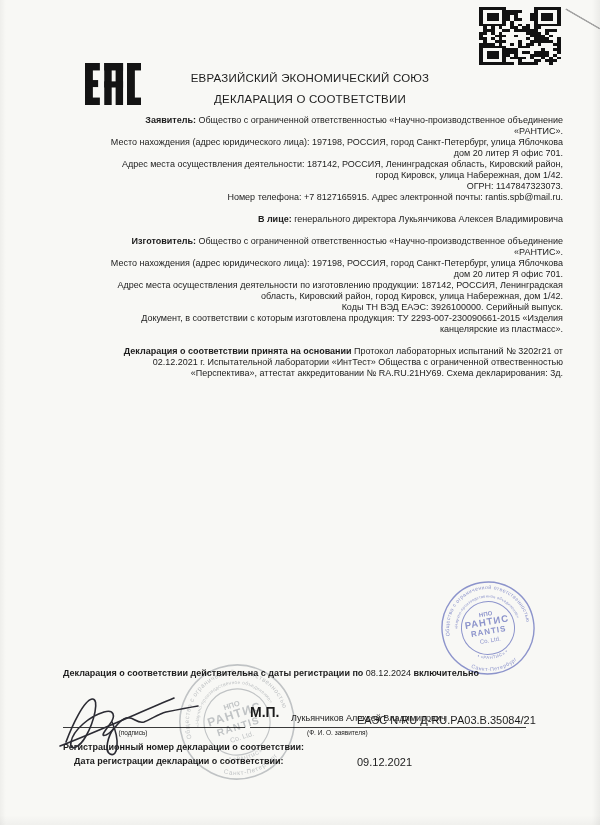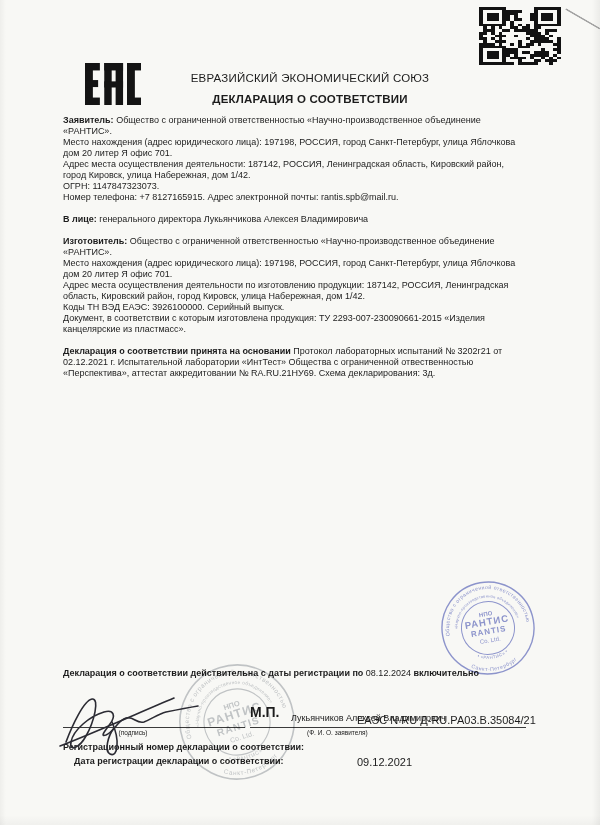--- a/index.html
+++ b/index.html
@@ -14,23 +14,23 @@
       linear-gradient(90deg, rgba(0,0,0,0.04) 0, rgba(0,0,0,0) 6px),
       linear-gradient(270deg, rgba(0,0,0,0.05) 0, rgba(0,0,0,0) 8px),
       linear-gradient(0deg, rgba(0,0,0,0.03) 0, rgba(0,0,0,0) 10px);
   }
   .eac-logo{position:absolute;left:85px;top:60px;}
   .qr{position:absolute;left:479px;top:7px;}
   .pen-mark{position:absolute;left:566px;top:8px;width:40px;height:0;
     border-top:2.5px solid #8f8f8f;transform:rotate(30deg);transform-origin:left top;border-radius:2px;opacity:.8;}
   .titles{position:absolute;left:30px;top:0;width:560px;text-align:center;}
   .title1{position:absolute;top:72px;left:0;width:100%;font-size:11.5px;font-weight:400;letter-spacing:.2px;}
-  .title2{position:absolute;top:93px;left:0;width:100%;font-size:11.5px;font-weight:700;letter-spacing:.2px;}
+  .title2{position:absolute;top:93px;left:0;width:100%;font-size:11.5px;font-weight:400;letter-spacing:.2px;}
   .bodytext{position:absolute;left:63px;top:115px;width:500px;font-size:9px;line-height:11px;}
-  .bodytext p{margin:11px 0 0;}
+  .bodytext p{margin:11px 0 0;text-align:right;}
   .bodytext p:first-child{margin-top:0;}
   .bodytext b{font-weight:700;}
   .pre{white-space:pre;}
   .validity{position:absolute;left:63px;top:668px;font-size:9px;line-height:11px;white-space:pre;}
   .validity b{font-weight:700;}
   .sig-line{position:absolute;left:63px;top:727px;width:182px;border-top:1.2px solid #3a3a3a;}
   .fio-line{position:absolute;left:250px;top:727px;width:276px;border-top:1.2px solid #3a3a3a;}
   .sig-caption{position:absolute;left:93px;top:729px;width:80px;text-align:center;font-size:6.5px;color:#222;}
   .fio-name{position:absolute;left:291px;top:713px;font-size:9px;}
   .fio-caption{position:absolute;left:307px;top:729px;font-size:6.5px;color:#222;}

